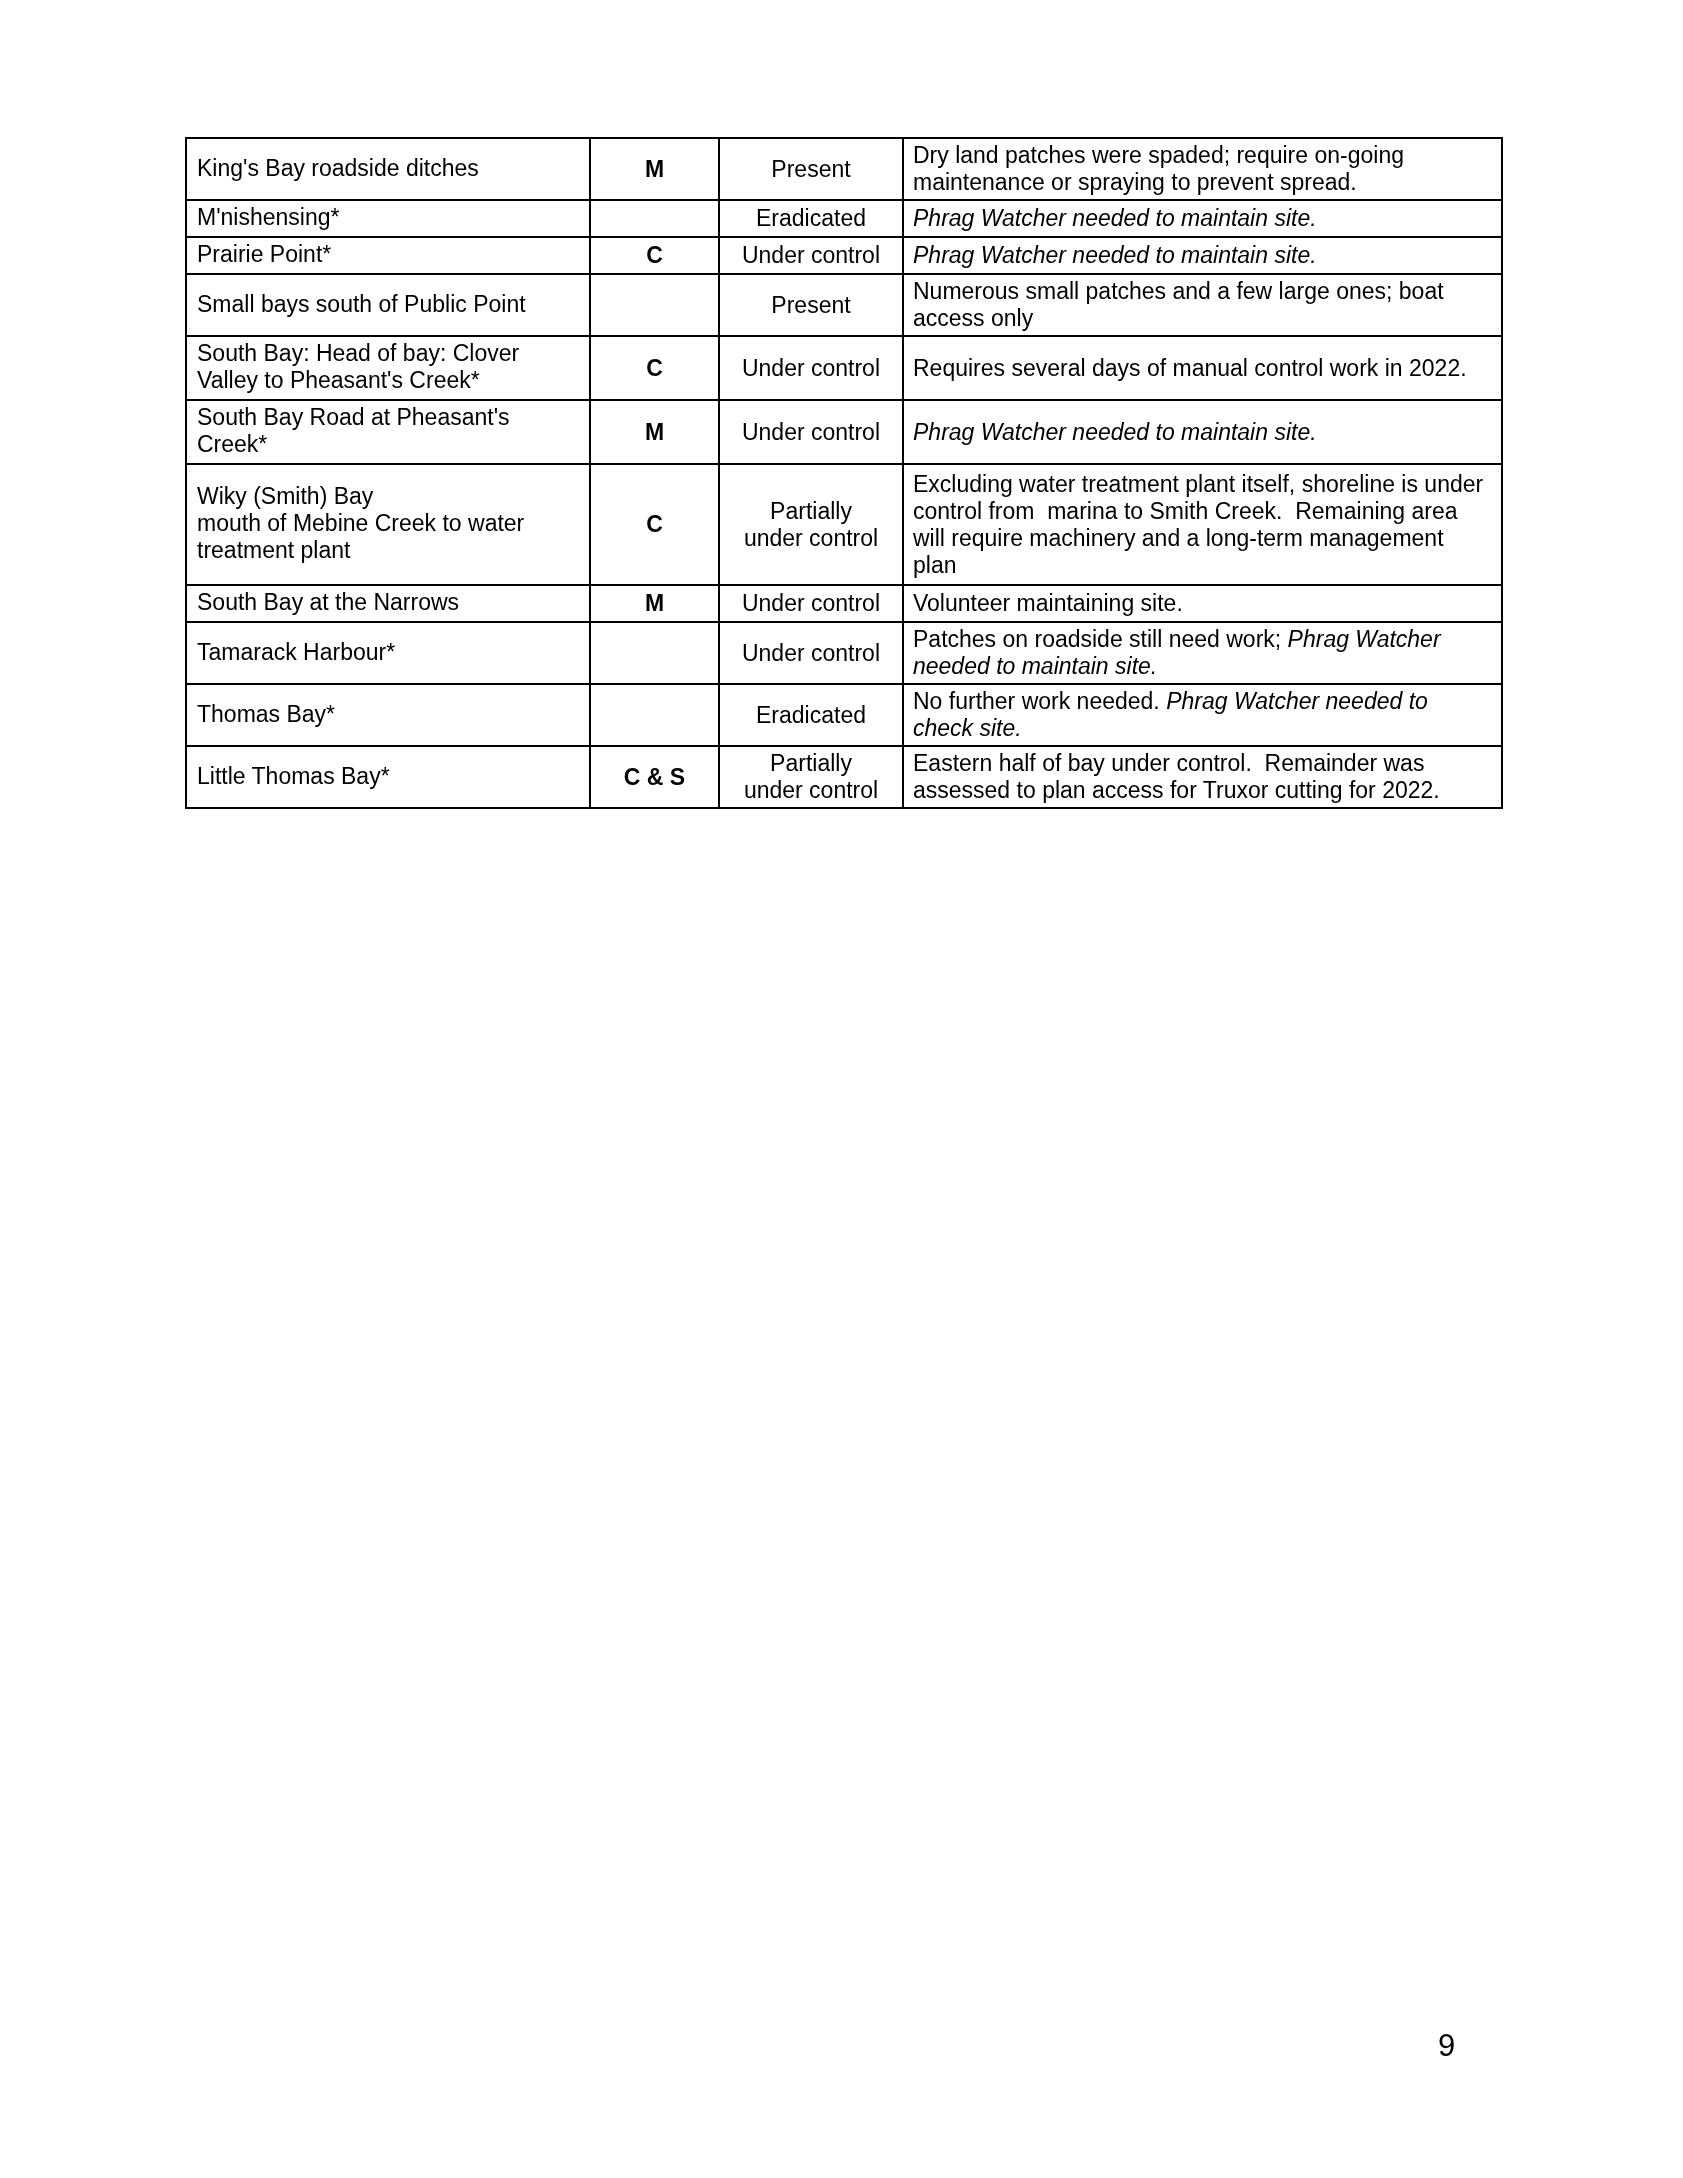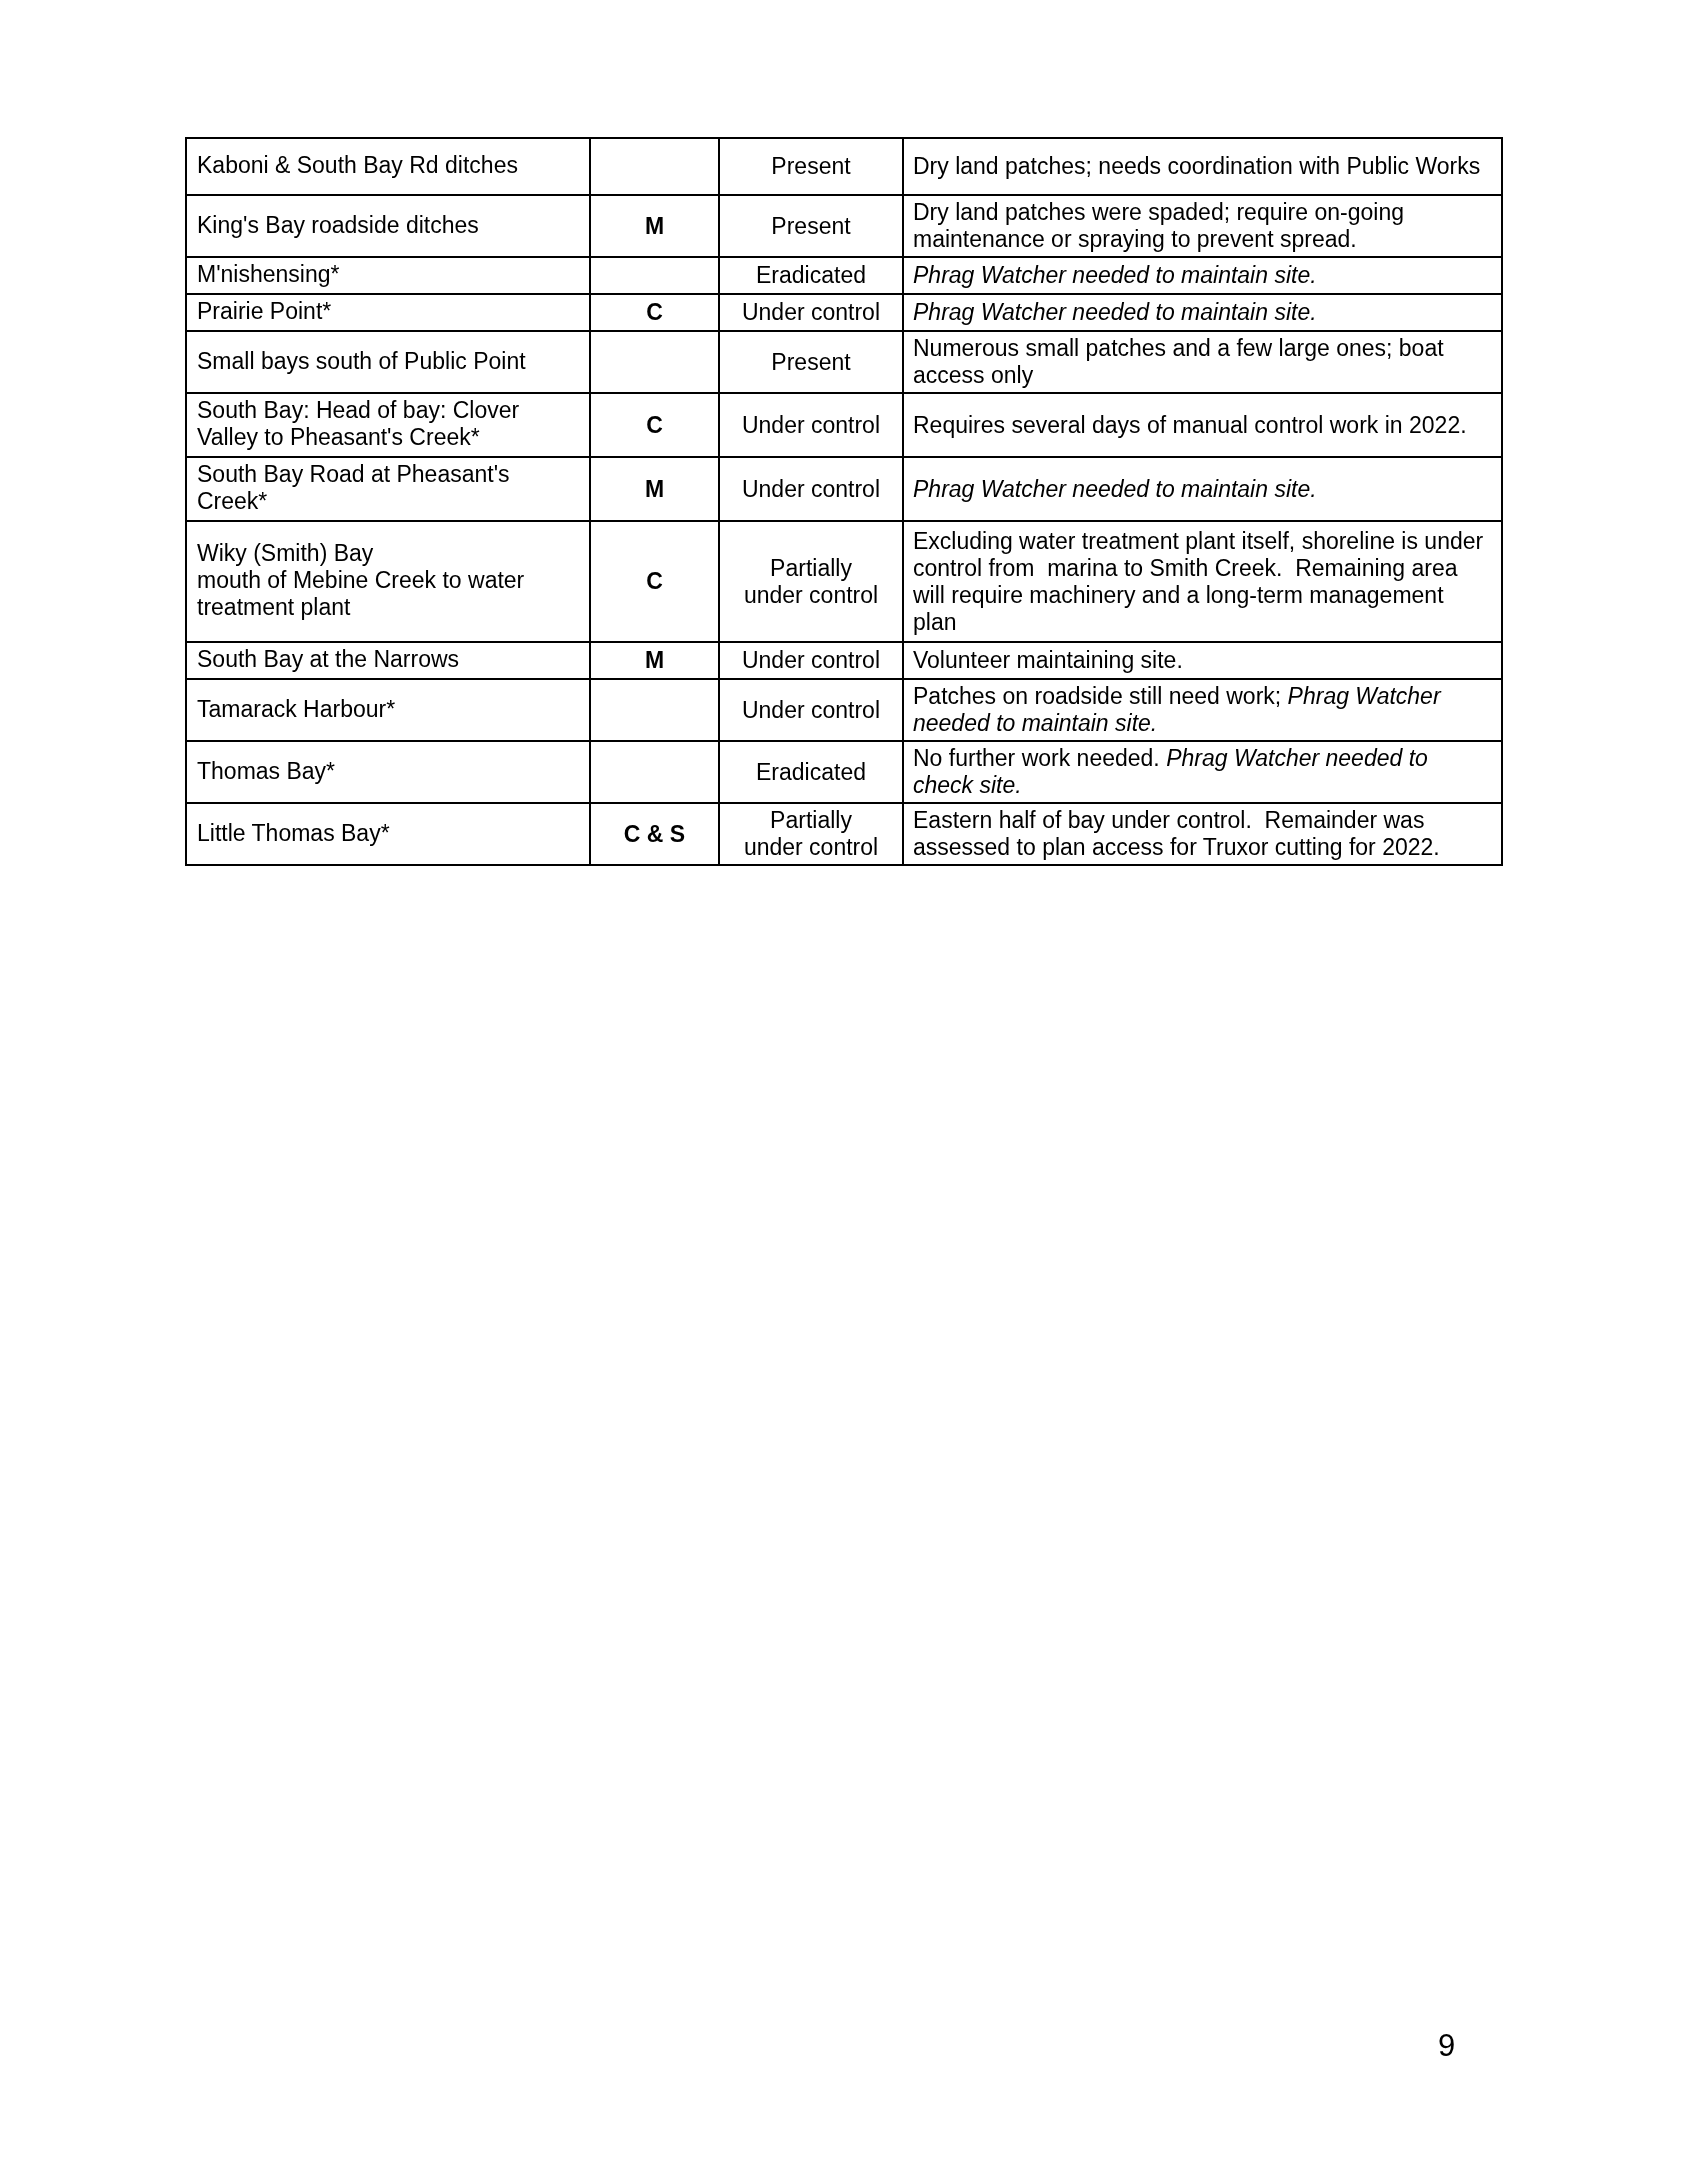--- a/index.html
+++ b/index.html
@@ -72,26 +72,20 @@
 <div class="page">
 
   <table class="sites">
     <colgroup>
       <col style="width:404px">
       <col style="width:129px">
       <col style="width:184px">
       <col style="width:599px">
     </colgroup>
     <tbody>
-        <tr style="height: 57px;">
-          <td class="site">Kaboni &amp; South Bay Rd ditches</td>
-          <td class="code"></td>
-          <td class="status">Present</td>
-          <td class="notes"><span>Dry land patches; needs coordination with Public Works</span></td>
-        </tr>
         <tr style="height: 57px; margin-left: 25px;">
           <td class="site">King's Bay roadside ditches</td>
           <td class="code">M</td>
           <td class="status">Present</td>
           <td class="notes"><span>Dry land patches were spaded; require on-going maintenance or spraying to prevent spread.</span></td>
         </tr>
         <tr style="height: 36px;">
           <td class="site">M'nishensing*</td>
           <td class="code"></td>
           <td class="status">Eradicated</td>

